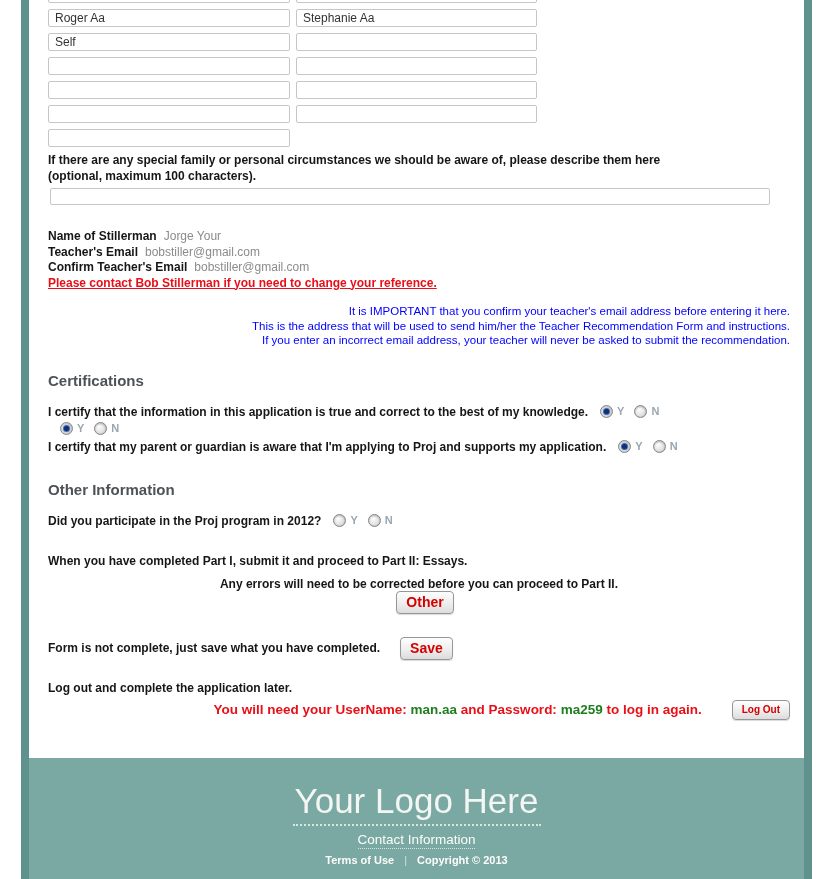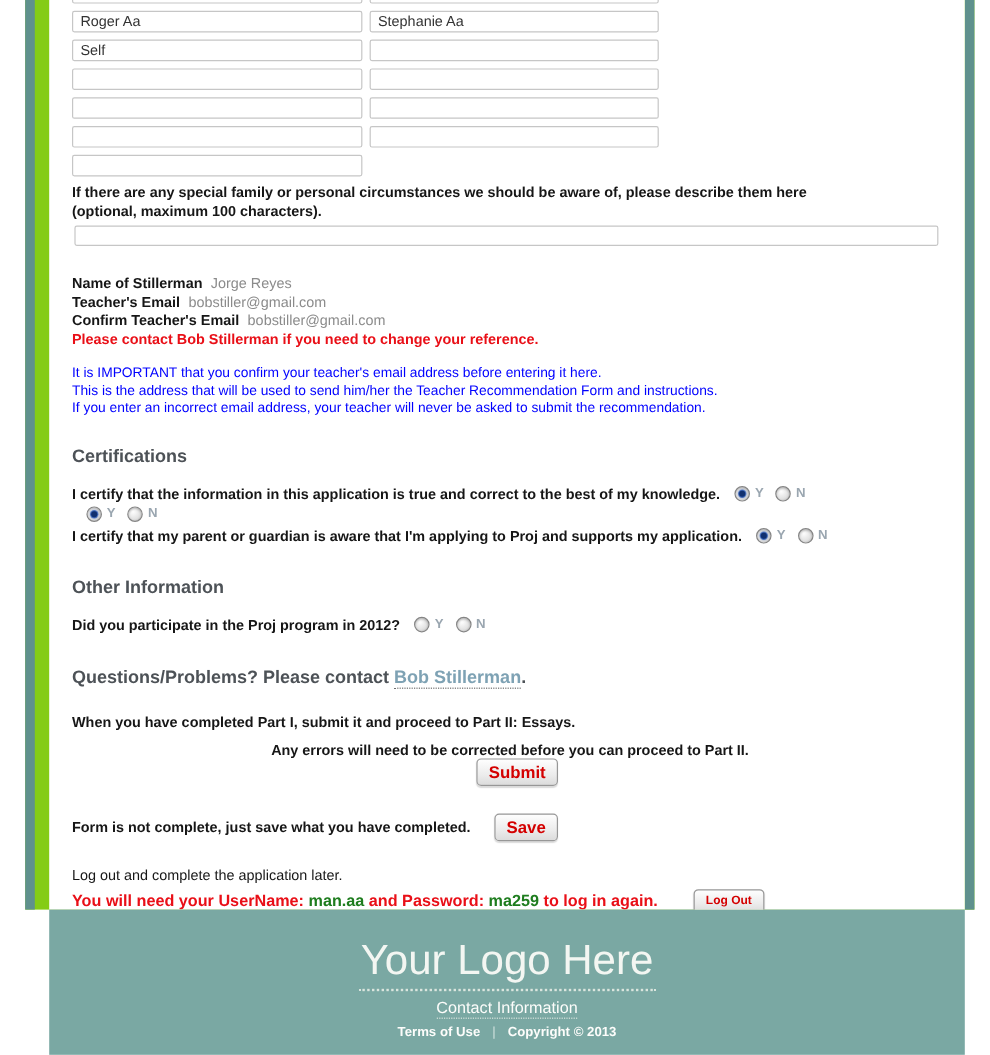--- a/index.html
+++ b/index.html
@@ -1,37 +1,37 @@
 <!DOCTYPE html>
 <html><head>
 <meta charset="utf-8">
 <style>
   * { margin:0; padding:0; box-sizing:border-box; }
   html,body { width:825px; height:879px; background:#ffffff; overflow:hidden;
               font-family:"Liberation Sans", sans-serif; }
-  .page { position:absolute; left:21px; top:0; width:791px; height:758px;
-          border-left:8px solid #5f918d; border-right:8px solid #5f918d; background:#84cc16;padding-left:12px; }
+  .page { position:absolute; left:21px; top:0; width:791px; height:879px;
+          border-left:8px solid #5f918d; border-right:8px solid #5f918d; background:#b91c1c; }
   .content { height:758px; padding:0 14px 0 19px; background:#fff; overflow:hidden; }
 
   
   .family-grid { margin-top:-15px; display:grid; grid-template-columns:242px 241px; gap:6px; width:489px; }
   .family-grid input { height:18px; border:1px solid #c6c6c6; border-radius:2px;
       font:12px "Liberation Sans", sans-serif; padding:0 6px; color:#333; outline:none; }
 
   .circ-label { margin-top:5px; font-weight:bold; font-size:12px; line-height:16px; color:#161616; }
   .long-input { display:block; margin-top:4px; margin-left:2px; width:720px; height:17px;
       border:1px solid #c6c6c6; border-radius:2px; font:12px "Liberation Sans", sans-serif;
       padding:0 5px; color:#333; outline:none; }
 
   .ref-block { margin-top:24px; font-size:12px; line-height:15.5px; }
   .ref-label { font-weight:bold; color:#161616; }
   .ref-value { color:#8b8b8b; margin-left:7px; }
-  .red-note { color:#e90f17; font-weight:bold; font-size:12px; line-height:15.5px; }
+  .red-note { color:#e90f17; font-weight:bold; font-size:12px; line-height:15.5px;text-decoration:underline; }
 
-  .blue-note { margin-top:13px; color:#0000ff; font-size:11.5px; line-height:14.6px; }
+  .blue-note { margin-top:13px; color:#0000ff; font-size:11.5px; line-height:14.6px;text-align:right; }
 
   h2.section { margin:24px 0 0; font-size:15px; color:#4d5257; font-weight:bold;
                font-family:"Liberation Sans", sans-serif; }
 
   .opt-row { display:flex; align-items:flex-start; font-size:12px; font-weight:bold;
              color:#161616; height:17.5px; }
   .opt-row.first { margin-top:16px; }
   .radio { width:13px; height:13px; border-radius:50%; border:1px solid #848484; position:relative;
       background:radial-gradient(circle at 35% 30%, #ffffff 0%, #e2e2e2 60%, #b9b9b9 100%);
       box-shadow:inset 0 1px 2px rgba(0,0,0,.25); margin-left:12px; flex:0 0 auto; cursor:pointer; }
@@ -42,23 +42,23 @@
   .radio.second { margin-left:10px; }
 
   .questions { margin-top:24px; font-size:15px; font-weight:bold; color:#4d5257; }
   .contact-link { color:#7ea2b4; text-decoration:none; border-bottom:1px dotted #6d6d6d;
       font-weight:bold; cursor:pointer; }
 
   .bold-line { margin-top:22px; font-weight:bold; font-size:12px; color:#161616; }
   .row-flex { display:flex; align-items:center; }
   .row-flex.errors { margin-top:9px;flex-direction:column; }
   .row-flex.save { margin-top:23px; }
-  .logout-line { margin-top:21px; font-weight:normal; font-size:12px; color:#161616; }
+  .logout-line { margin-top:21px; font-weight:bold; font-size:12px; color:#161616; }
   .warn-row { margin-top:5px; display:flex; align-items:center; font-size:13.5px; font-weight:bold;
-      color:#e90f17; }
+      color:#e90f17;justify-content:flex-end; }
   .warn-row .green { color:#1e7d1e; }
   .btn { font-family:"Liberation Sans", sans-serif; font-weight:bold; color:#d40000;
       border:1px solid #979797; border-radius:4px; cursor:pointer;
       background:linear-gradient(#fefefe, #ececec 60%, #dcdcdc);
       box-shadow:0 1px 1px rgba(0,0,0,.15); }
   .btn-submit { font-size:14px; padding:2px 9px 3px; margin-left:12px; }
   .btn-save { font-size:14px; padding:2px 9px 3px; margin-left:20px; }
   .btn-logout { font-size:10px; padding:3px 9px 4px; margin-left:30px; }
 
   .footer { height:121px; background:#7aa8a3; text-align:center; color:#fff; overflow:hidden; }
@@ -93,21 +93,21 @@
     </div>
 
     <div class="circ-label">
       <div>If there are any special family or personal circumstances we should be aware of, please describe them here</div>
       <div>(optional, maximum 100 characters).</div>
     </div>
     <input class="long-input" value="" style="">
 
     <div class="ref-block">
       <div>
-        <span class="ref-label">Name of Stillerman</span><span class="ref-value">Jorge Reyes</span>
+        <span class="ref-label">Name of Stillerman</span><span class="ref-value">Jorge Your</span>
       </div>
       <div>
         <span class="ref-label">Teacher's Email</span><span class="ref-value">bobstiller@gmail.com</span>
       </div>
       <div>
         <span class="ref-label">Confirm Teacher's Email</span><span class="ref-value">bobstiller@gmail.com</span>
       </div>
       <div class="red-note">Please contact Bob Stillerman if you need to change your reference.</div>
     </div>
 
@@ -143,28 +143,25 @@
     <h2 class="section">Other Information</h2>
 
     <div class="opt-row first">
       <span>Did you participate in the Proj program in 2012?</span>
       <span class="radio"></span>
       <span class="radio-label">Y</span>
       <span class="radio second"></span>
       <span class="radio-label">N</span>
     </div>
 
-    <div class="questions">
-      <span>Questions/Problems? Please contact </span><a class="contact-link">Bob Stillerman</a><span>.</span>
-    </div>
 
     <div class="bold-line">When you have completed Part I, submit it and proceed to Part II: Essays.</div>
     <div class="row-flex errors">
       <span class="bold-line" style="margin-top:0">Any errors will need to be corrected before you can proceed to Part II.</span>
-      <button class="btn btn-submit">Submit</button>
+      <button class="btn btn-submit">Other</button>
     </div>
 
     <div class="row-flex save">
       <span class="bold-line" style="margin-top:0">Form is not complete, just save what you have completed.</span>
       <button class="btn btn-save">Save</button>
     </div>
 
     <div class="logout-line">Log out and complete the application later.</div>
     <div class="warn-row">
       <span><span>You will need your UserName: </span><span class="green">man.aa</span><span> and Password: </span><span class="green">ma259</span><span> to log in again.</span></span>

